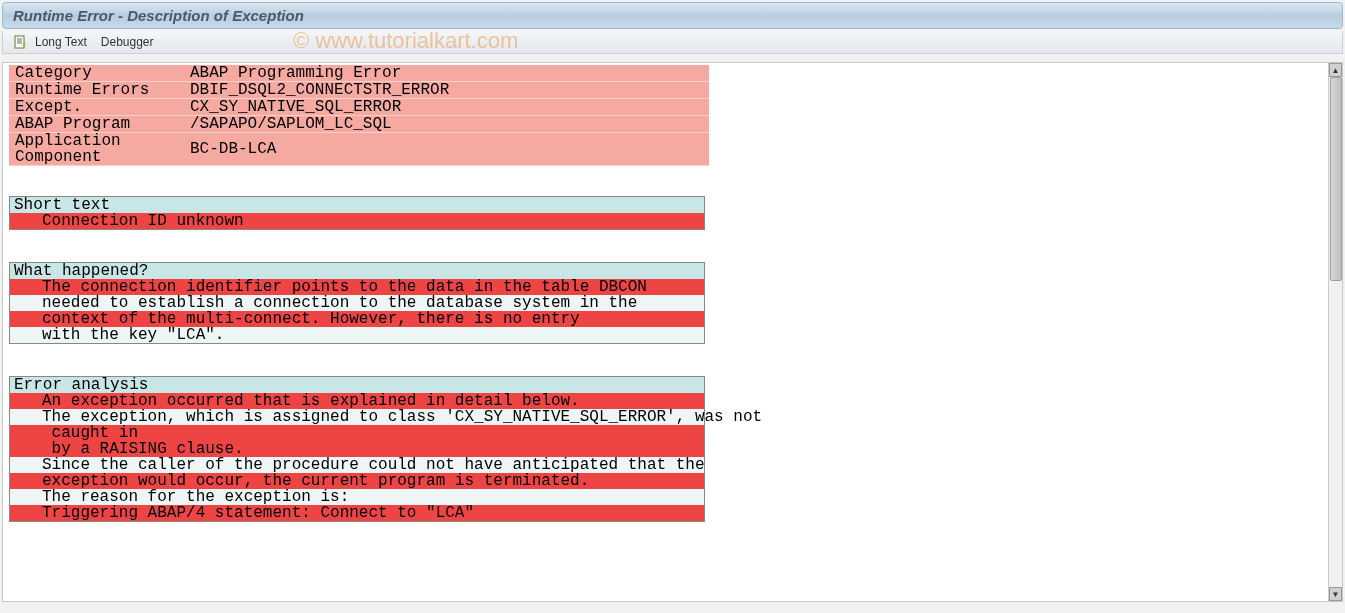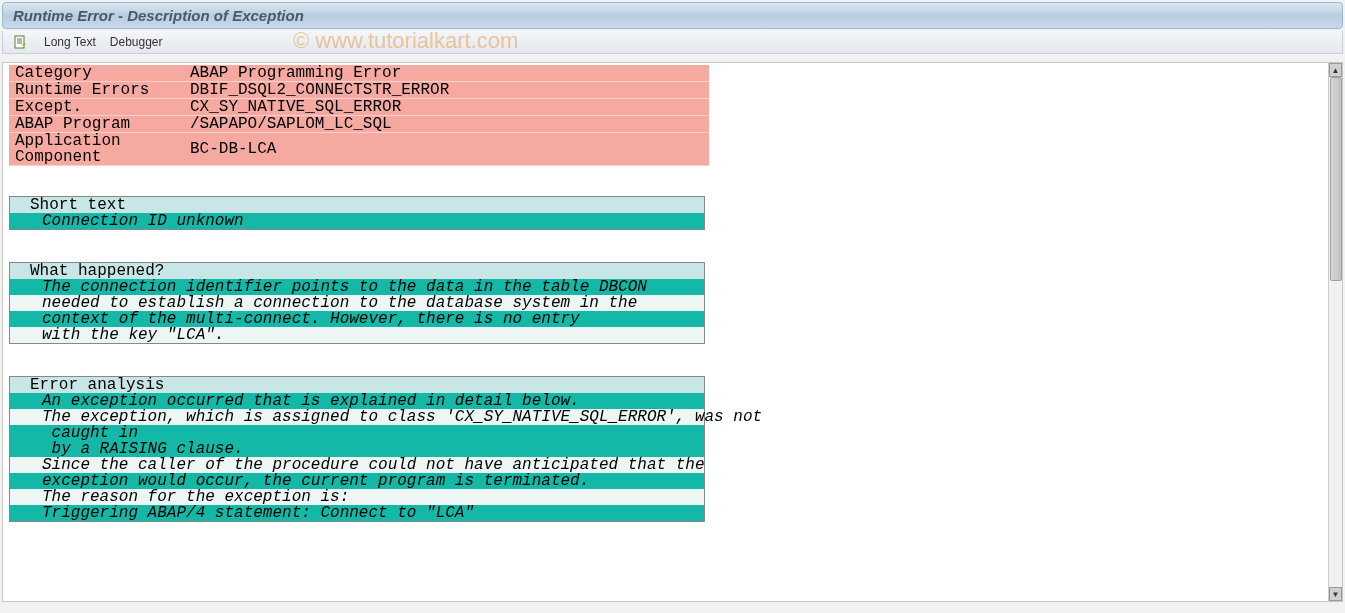--- a/index.html
+++ b/index.html
@@ -31,21 +31,21 @@
       border-top: none;
       margin: 0 2px;
       padding: 4px 10px;
       display: flex;
       align-items: center;
       gap: 14px;
     }
     .toolbar-btn {
       display: flex;
       align-items: center;
-      gap: 17px;
+      gap: 8px;
       color: #333;
       cursor: pointer;
       font-size: 12px;
     }
     .long-text-icon {
       display: inline-block;
       width: 14px;
       height: 14px;
     }
     .watermark {
@@ -119,29 +119,28 @@
       border-bottom: 1px solid #f8d0cb;
     }
     .info-table td.label { width: 175px; }
     .section-box {
       width: 696px;
       border: 1px solid #888;
       margin-bottom: 32px;
     }
     .section-header {
       background: #c8e6e6;
-      padding: 0 20px;
+      padding: 0 4px;
       color: #000;
       height: 16px;
       line-height: 16px;
     }
     .section-body {
-      background: #14b8a6;
+      background: #ef4444;
       padding: 0;
-      font-style: italic;
     }
     .section-line {
       padding: 0 4px 0 32px;
       height: 16px;
       line-height: 16px;
       color: #000;
       white-space: pre;
     }
     .section-line.alt { background: #edf5f5; }
   </style>

